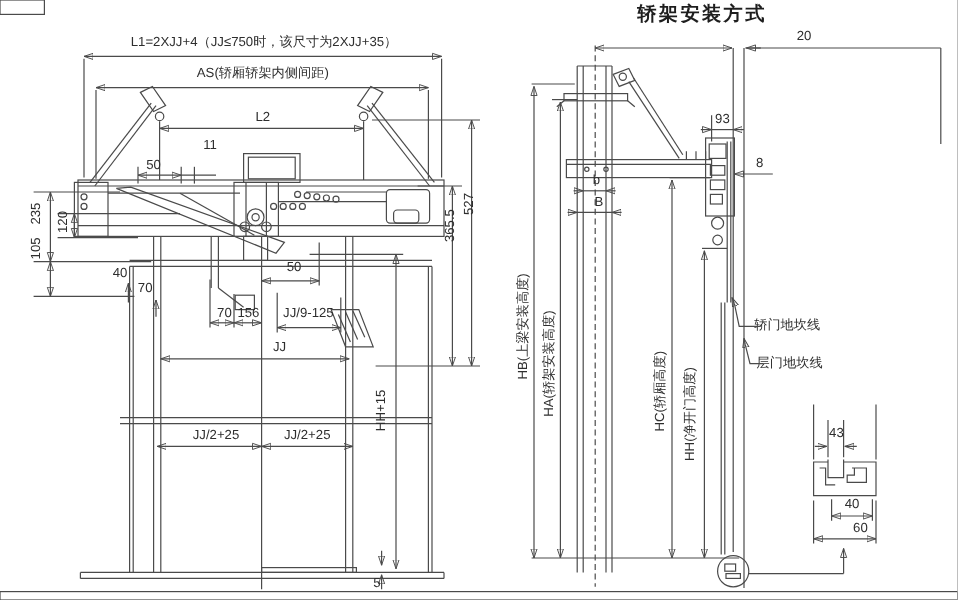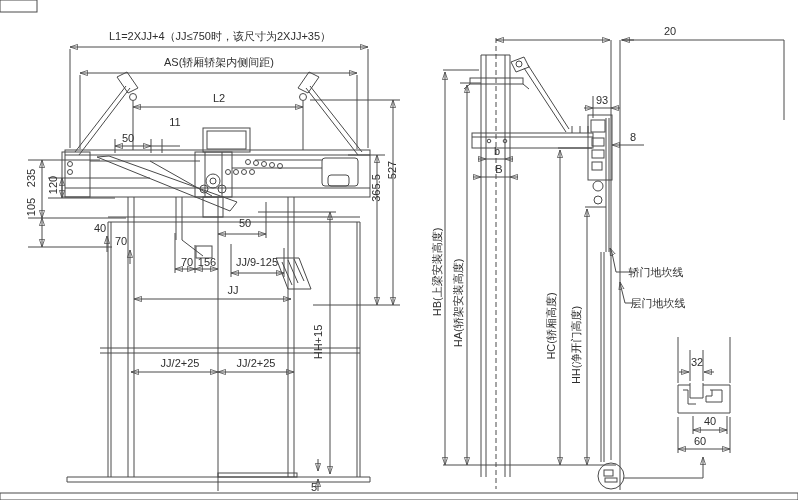--- a/index.html
+++ b/index.html
@@ -297,34 +297,35 @@
 <div class="lbl" style="left:245px;top:223px">50</div>
 <div class="lbl" style="left:257px;top:262px">JJ/9-125</div>
 <div class="lbl rot" style="left:376px;top:188px">365.5</div>
 <div class="lbl rot" style="left:392px;top:170px">527</div>
 <div class="lbl" style="left:233px;top:290px">JJ</div>
 <div class="lbl" style="left:180px;top:363px">JJ/2+25</div>
 <div class="lbl" style="left:256px;top:363px">JJ/2+25</div>
 <div class="lbl rot" style="left:318px;top:342px">HH+15</div>
 <div class="lbl" style="left:314px;top:487px">5</div>
 
+<div class="lbl title" style="left:585px;top:13px">轿架安装方式</div>
 <div class="lbl" style="left:670px;top:31px">20</div>
 <div class="lbl" style="left:602px;top:100px">93</div>
 <div class="lbl" style="left:633px;top:137px">8</div>
 <div class="lbl" style="left:497px;top:151px">b</div>
 <div class="lbl" style="left:499px;top:169px">B</div>
 <div class="lbl rot" style="left:437px;top:272px">HB(上梁安装高度)</div>
 <div class="lbl rot" style="left:458px;top:303px">HA(轿架安装高度)</div>
 <div class="lbl rot" style="left:551px;top:326px">HC(轿厢高度)</div>
 <div class="lbl rot" style="left:576px;top:345px">HH(净开门高度)</div>
 <div class="lbl" style="left:656px;top:272px">轿门地坎线</div>
 <div class="lbl" style="left:658px;top:303px">层门地坎线</div>
-<div class="lbl" style="left:697px;top:362px">32</div>
+<div class="lbl" style="left:697px;top:362px">43</div>
 <div class="lbl" style="left:710px;top:421px">40</div>
-<div class="lbl" style="left:700px;top:441px">60</div>
+<div class="lbl" style="left:717px;top:441px">60</div>
 
 <svg width="798" height="500" viewBox="0 0 798 500" style="pointer-events:none">
   <g>
     <path d="M634,272 L616,272 L612,253" stroke="#4a4a4a" fill="none"></path>
     <path d="M612,253 L610,248" stroke="#4a4a4a" fill="none" marker-end="url(#ar)"></path>
     <path d="M636,303 L625,303 L621,287" stroke="#4a4a4a" fill="none"></path>
     <path d="M621,287 L620,282" stroke="#4a4a4a" fill="none" marker-end="url(#ar)"></path>
   </g>
 </svg>
 

